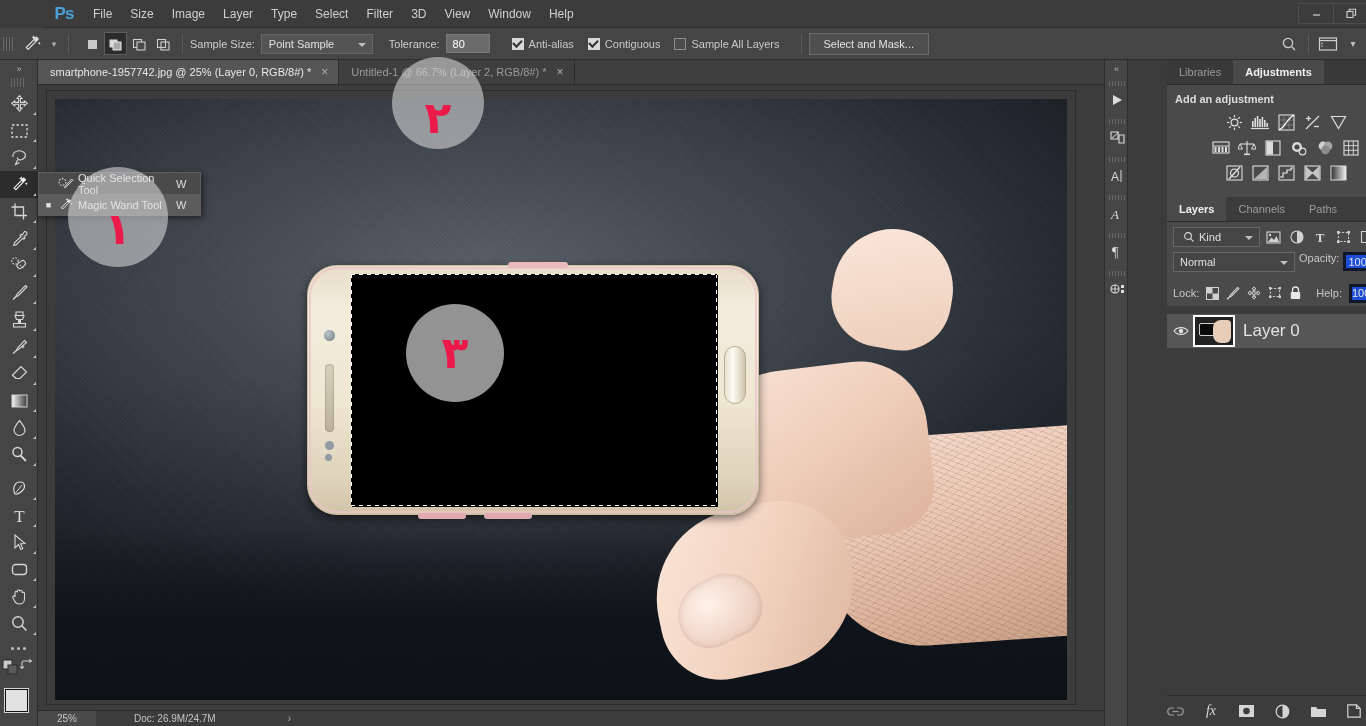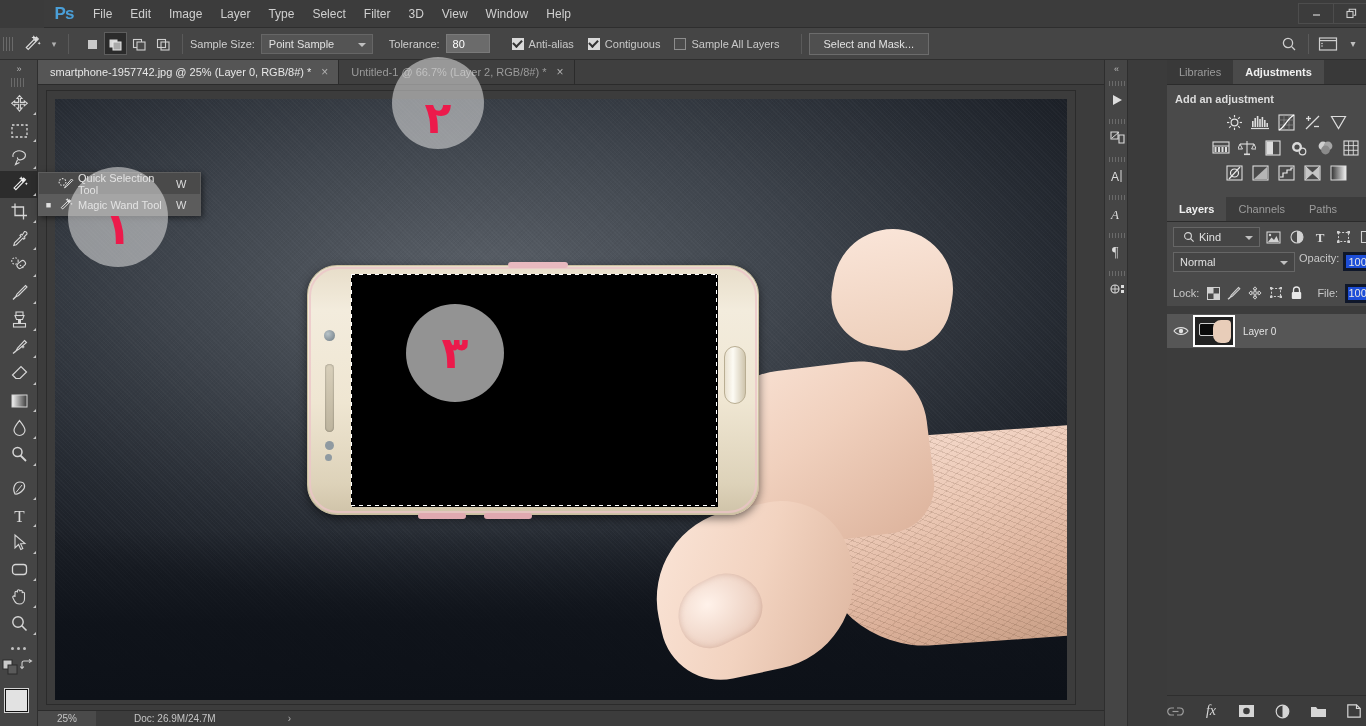--- a/index.html
+++ b/index.html
@@ -378,21 +378,21 @@
     height: 36px; background: #565656; display: flex; align-items: center;
     border-top: 1px solid #3c3c3c; border-bottom: 1px solid #3c3c3c;
   }
   .eye { width: 28px; display:flex; align-items:center; justify-content:center; }
   .lthumb {
     width: 38px; height: 28px; background: #222; position: relative;
     outline: 2px solid #fff; margin-right: 10px; overflow: hidden;
   }
   .lthumb-phone { position:absolute; left:4px; top:6px; width:19px; height:13px; background:#0a0a0a; border:1px solid #cfcfcf; border-radius:2px;}
   .lthumb-hand { position:absolute; left:18px; top:3px; width:18px; height:23px; background:#e8cdb9; border-radius:8px 4px 6px 8px; }
-  .lname { font-size: 10px; color: #e3e3e3; }
+  .lname { font-size: 17px; color: #e3e3e3; }
 
   .lp-bottom {
     position: absolute; left: 0; bottom: 0; width: 238px; height: 31px;
     background: #3c3c3c; border-top: 1px solid #2e2e2e;
     display: flex; align-items: center; justify-content: flex-end; padding-right: 10px; gap: 20px;
   }
   .lpb { width: 18px; height: 18px; display:flex; align-items:center; justify-content:center; position: relative;}
 
   
   .statusbar {
@@ -406,21 +406,21 @@
   svg { display:block; }
 </style>
 </head>
 <body>
 
 <div id="app">
 
   <div class="menubar">
     <div class="ps-logo">Ps</div>
     <div class="menu-item">File</div>
-    <div class="menu-item">Edit</div>
+    <div class="menu-item">Size</div>
     <div class="menu-item">Image</div>
     <div class="menu-item">Layer</div>
     <div class="menu-item">Type</div>
     <div class="menu-item">Select</div>
     <div class="menu-item">Filter</div>
     <div class="menu-item">3D</div>
     <div class="menu-item">View</div>
     <div class="menu-item">Window</div>
     <div class="menu-item">Help</div>
 
@@ -1112,21 +1112,21 @@
               </g>
             </svg>
         </div>
         <div class="lockicon">
           <svg width="13" height="14" viewBox="0 0 13 14">
               <path d="M3.5 6 V4 a3 3 0 0 1 6 0 V6" fill="none" stroke="#e8e8e8" stroke-width="1.3"></path>
               <rect x="1.8" y="6" width="9.4" height="7" rx="1" fill="#e8e8e8"></rect>
             </svg>
         </div>
         <div style="flex:1"></div>
-        <span>File:</span>
+        <span>Help:</span>
         <div class="num-field">100%</div>
         <div class="tiny-caret">▾</div>
       </div>
 
       <div style="height:7px; background:#3c3c3c"></div>
 
       <div class="layer-row">
         <div class="eye">
           <svg width="16" height="12" viewBox="0 0 16 12">
               <path d="M1 6 C4 1.5 12 1.5 15 6 C12 10.5 4 10.5 1 6 Z" fill="none" stroke="#e0e0e0" stroke-width="1.1"></path>

